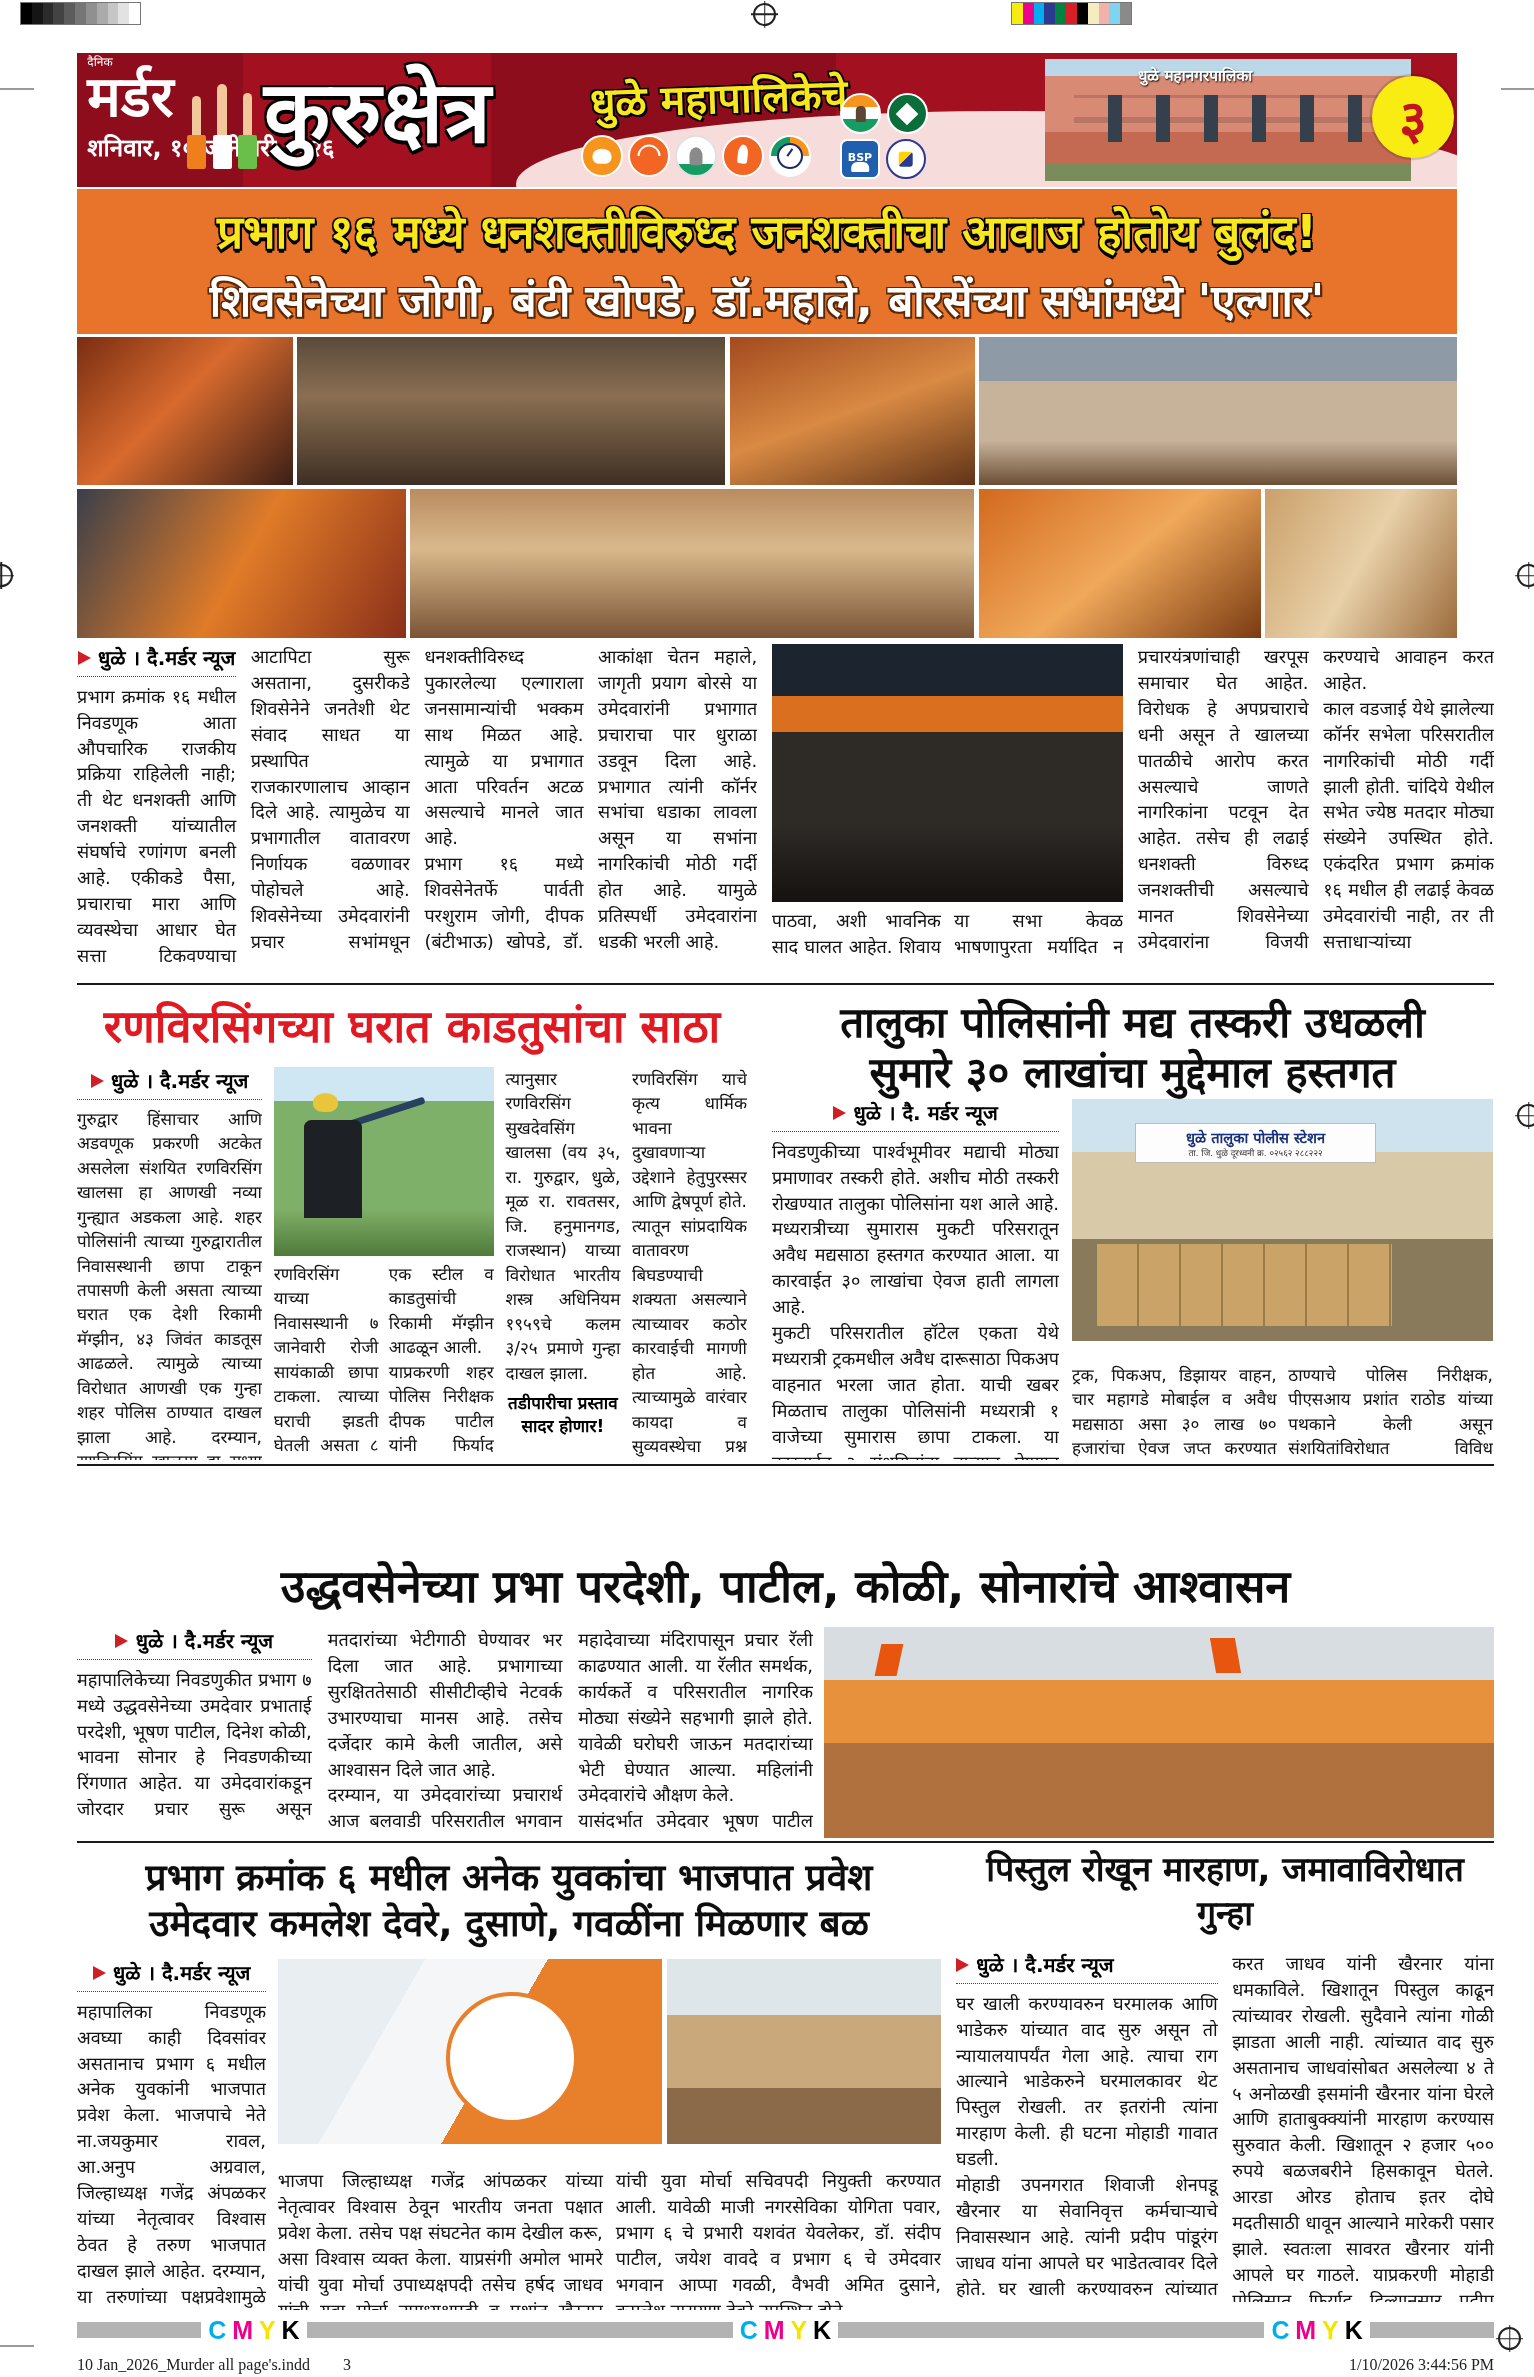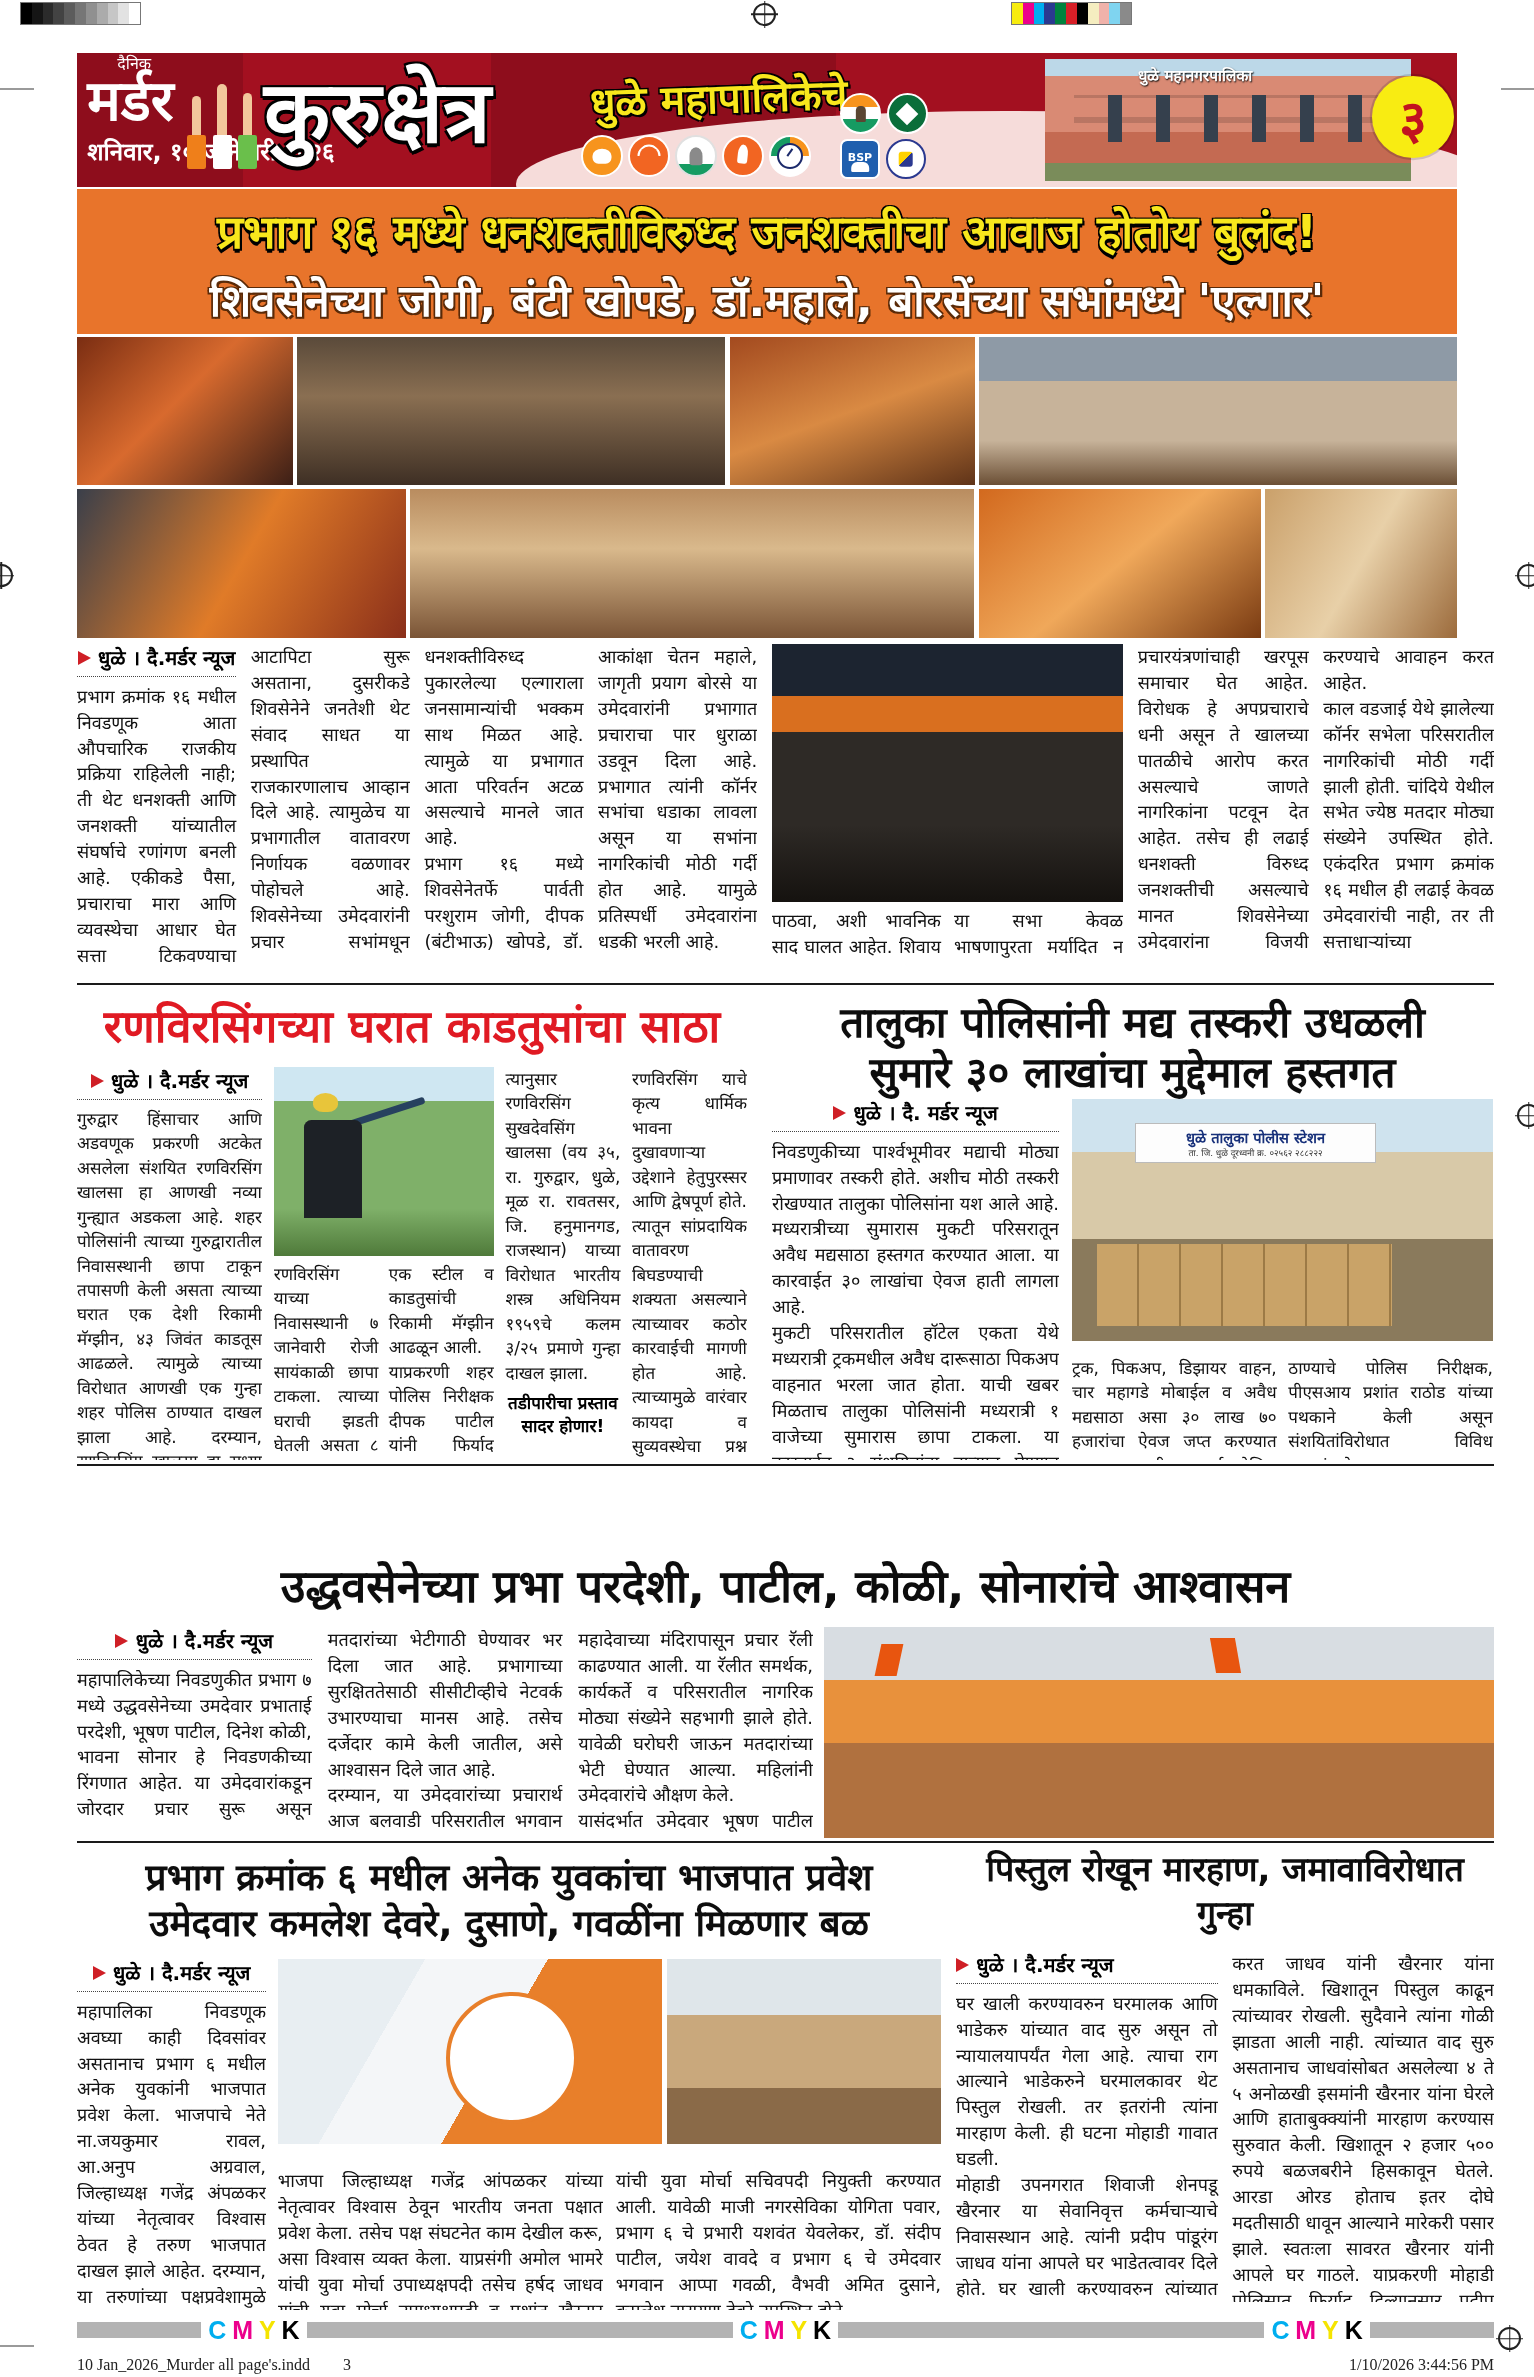--- a/index.html
+++ b/index.html
@@ -13,21 +13,21 @@
   028;}
   .regmark{position:absolute;width:19px;height:19px;border:2.2px solid #222;border-radius:50%;}
   .regmark:before{content:"";position:absolute;left:50%;top:-3.7px;bottom:-3.7px;width:1.5px;background:#222;transform:translateX(-50%);}
   .regmark:after{content:"";position:absolute;top:50%;left:-3.7px;right:-3.7px;height:1.5px;background:#222;transform:translateY(-50%);}
   .cropline{position:absolute;background:#9a9a9a;}
   
   .masthead{position:absolute;left:77px;top:53px;width:1380px;height:134px;background:
     linear-gradient(90deg,#8e0d1c 0 12%,#a31020 12% 30%,#8e0d1c 30% 55%,#a31020 55% 100%);overflow:hidden;}
   .mast-wave{position:absolute;left:439px;bottom:-70px;width:981px;height:146px;background:#f6dcda;border-radius:50%;}
   .brand{position:absolute;left:10.3px;top:2.9px;color:#fff;line-height:1;}
-  .brand .daily{font-size:16px;margin-left:30px;}
+  .brand .daily{font-size:12px;}
   .brand .paper{font-size:56px;font-weight:bold;margin-top:1.5px;}
   .brand .date{font-size:24px;font-weight:bold;margin-top:10.3px;}
   .hands{position:absolute;left:110px;top:13px;width:70px;height:103px;display:flex;gap:5.9px;align-items:flex-end;}
   .hands .h{flex:1;display:flex;flex-direction:column;align-items:center;}
   .hands .finger{width:9.5px;height:42px;background:#f2c79c;border-radius:5.1px 5.1px 1.5px 1.5px;margin-bottom:-2.9px;}
   .hands .box{width:19px;height:34px;border-radius:2.2px;}
   .mast-title{position:absolute;left:187px;top:5.9px;font-size:86px;font-weight:bold;color:#fff;line-height:1.25;
     text-shadow:2.9px 2.9px 0 #000,-2.2px 2.2px 0 #000,2.2px -2.2px 0 #000,-2.2px -2.2px 0 #000,0 4.4px 0 #000;}
   .mast-sub{position:absolute;left:513px;top:16px;font-size:41px;font-weight:bold;color:#f8e71c;white-space:nowrap;transform:rotate(-2deg);
     text-shadow:2.2px 2.2px 0 #000,-1.5px 1.5px 0 #000,1.5px -1.5px 0 #000,-1.5px -1.5px 0 #000;}
@@ -76,21 +76,21 @@
   .cart .cols{position:absolute;left:0;top:79px;right:0;bottom:0;display:flex;gap:11.7px;}
   .cart .ca{width:185px;}
   .cart .cb{width:220px;display:flex;flex-direction:column;gap:5.9px;}
   .cart .cb .flow{column-count:2;column-gap:10.3px;flex:1;font-size:17px;}
   .cart .cc{flex:1;column-count:2;column-gap:11.7px;}
   .liq{position:absolute;left:772px;top:988px;width:721px;height:472px;}
   .liq .h1,.liq .h2{font-size:42px;font-weight:bold;color:#0d0d0d;text-align:center;line-height:1.2;}
   .liq .h1{margin-top:10px;} 
   .liq .cols{position:absolute;left:0;top:111px;right:0;bottom:0;display:flex;gap:13px;}
   .liq .ca{width:287px;}
-  .liq .cb{flex:1;display:flex;flex-direction:column;gap:15px;}
+  .liq .cb{flex:1;display:flex;flex-direction:column;gap:22px;}
   .liq .cb .flow{column-count:2;column-gap:11.7px;flex:1;font-size:17px;}
   
   .cctv-band1{position:absolute;left:77px;top:1469px;width:1417px;height:79px;background:#f6ee14;display:flex;align-items:center;justify-content:center;}
   .cctv-band1 div{font-size:48px;font-weight:bold;color:#0d0d0d;}
   .cctv-band2{position:absolute;left:77px;top:1548px;width:1417px;height:72px;display:flex;align-items:center;justify-content:center;}
   .cctv-band2 div{font-size:45px;font-weight:bold;color:#0d0d0d;}
   .cctv-text{position:absolute;left:77px;top:1627px;width:736px;height:211px;column-count:3;column-gap:16px;overflow:hidden;}
   .cctv-photo{position:absolute;left:824px;top:1627px;width:670px;height:211px;}
   
   .bjp{position:absolute;left:77px;top:1847px;width:864px;height:455px;margin-top:8px;}

